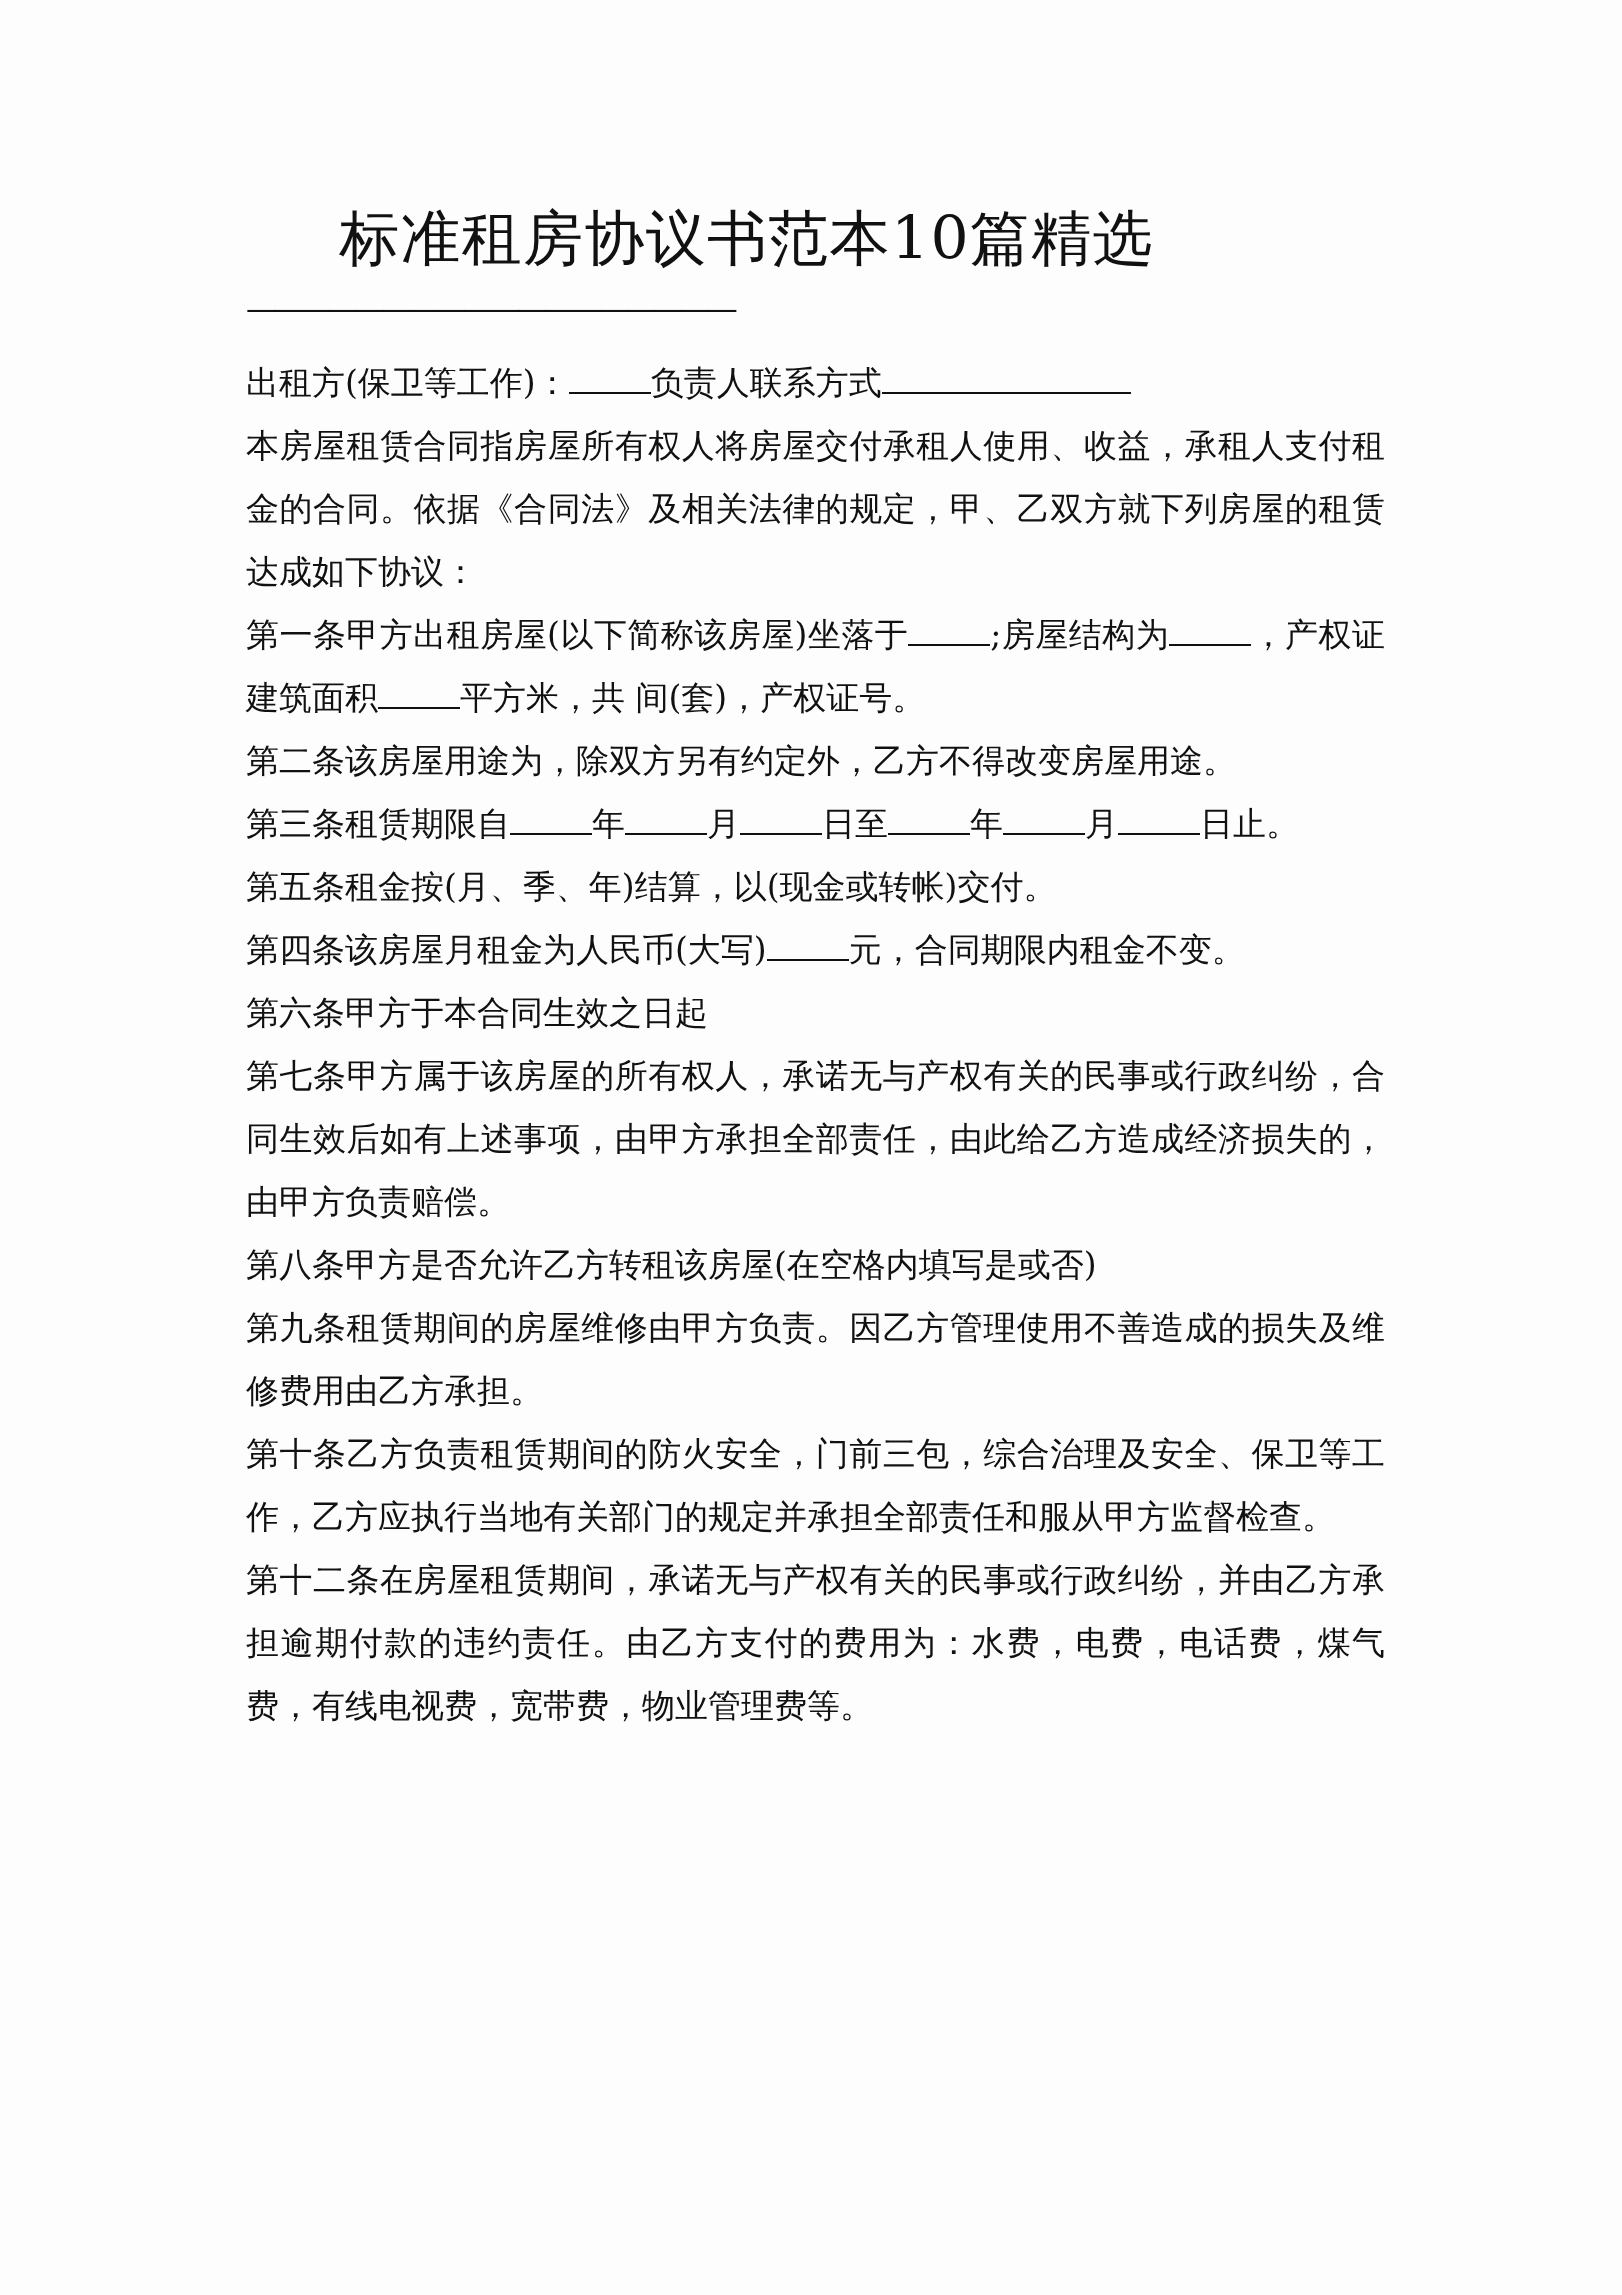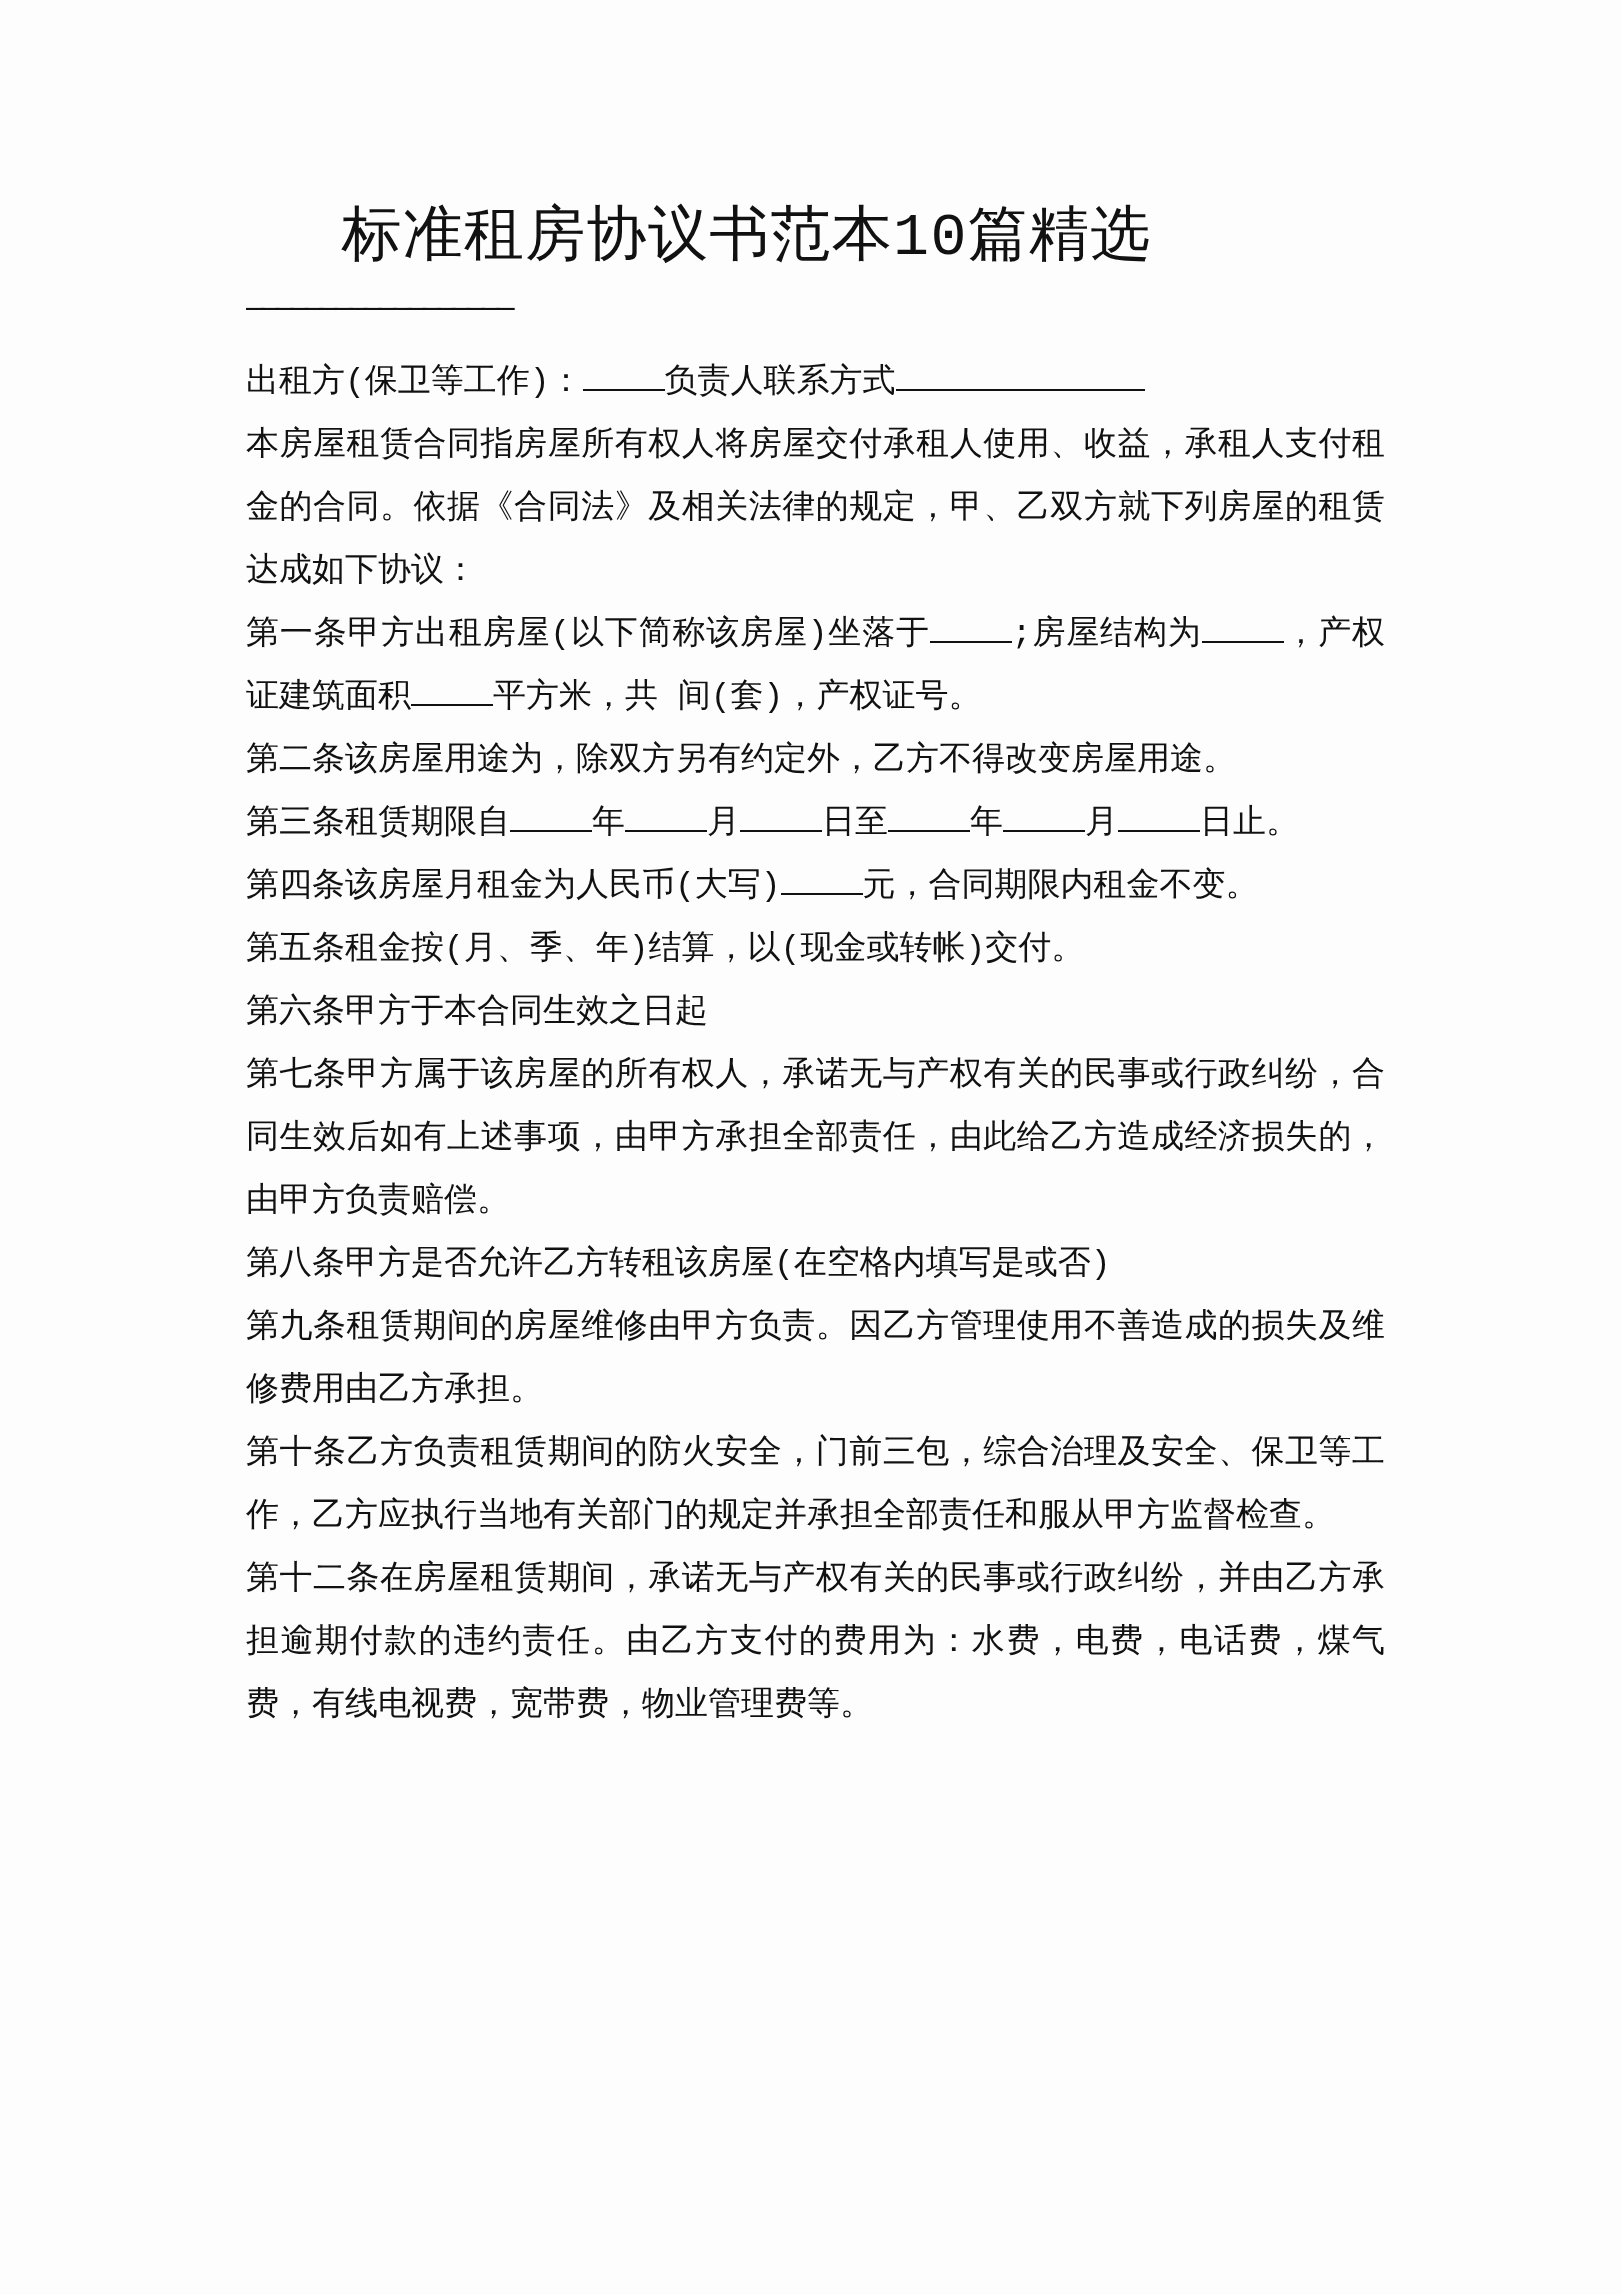--- a/index.html
+++ b/index.html
@@ -11,21 +11,21 @@
       width: 1623px;
       height: 2295px;
       position: relative;
       overflow: hidden;
       color: #111;
       font-family: "DejaVu Serif", "Liberation Serif", serif;
     }
     .page {
       position: absolute;
       left: 0; top: 0;
-      width: 1493px; height: 2295px; font-family: Liberation Mono, monospace;
+      width: 1493px; height: 2295px;
     }
     .title {
       position: absolute;
       left: 0; right: 0;
       top: 196px;
       text-align: center;
       font-size: 60px;
       line-height: 85px;
       letter-spacing: 1.3px;
       font-weight: normal;
@@ -85,25 +85,25 @@
     <p>
       <span>第一条甲方出租房屋(以下简称该房屋)坐落于</span><span class="blank short"></span><span>;房屋结构为</span><span class="blank short"></span><span>，产权证建筑面积</span><span class="blank short"></span><span>平方米，共 间(套)，产权证号。</span>
     </p>
 
     <p>第二条该房屋用途为，除双方另有约定外，乙方不得改变房屋用途。</p>
 
     <p>
       <span>第三条租赁期限自</span><span class="blank short"></span><span>年</span><span class="blank short"></span><span>月</span><span class="blank short"></span><span>日至</span><span class="blank short"></span><span>年</span><span class="blank short"></span><span>月</span><span class="blank short"></span><span>日止。</span>
     </p>
 
+    <p>第五条租金按(月、季、年)结算，以(现金或转帐)交付。</p>
+
     <p>
       <span>第四条该房屋月租金为人民币(大写)</span><span class="blank short"></span><span>元，合同期限内租金不变。</span>
     </p>
-
-    <p>第五条租金按(月、季、年)结算，以(现金或转帐)交付。</p>
     <p>第六条甲方于本合同生效之日起</p>
     <p>第七条甲方属于该房屋的所有权人，承诺无与产权有关的民事或行政纠纷，合同生效后如有上述事项，由甲方承担全部责任，由此给乙方造成经济损失的，由甲方负责赔偿。</p>
     <p>第八条甲方是否允许乙方转租该房屋(在空格内填写是或否)</p>
     <p>第九条租赁期间的房屋维修由甲方负责。因乙方管理使用不善造成的损失及维修费用由乙方承担。</p>
     <p>第十条乙方负责租赁期间的防火安全，门前三包，综合治理及安全、保卫等工作，乙方应执行当地有关部门的规定并承担全部责任和服从甲方监督检查。</p>
     <p>第十二条在房屋租赁期间，承诺无与产权有关的民事或行政纠纷，并由乙方承担逾期付款的违约责任。由乙方支付的费用为：水费，电费，电话费，煤气费，有线电视费，宽带费，物业管理费等。</p>
 
   </div>
 </div>
 

